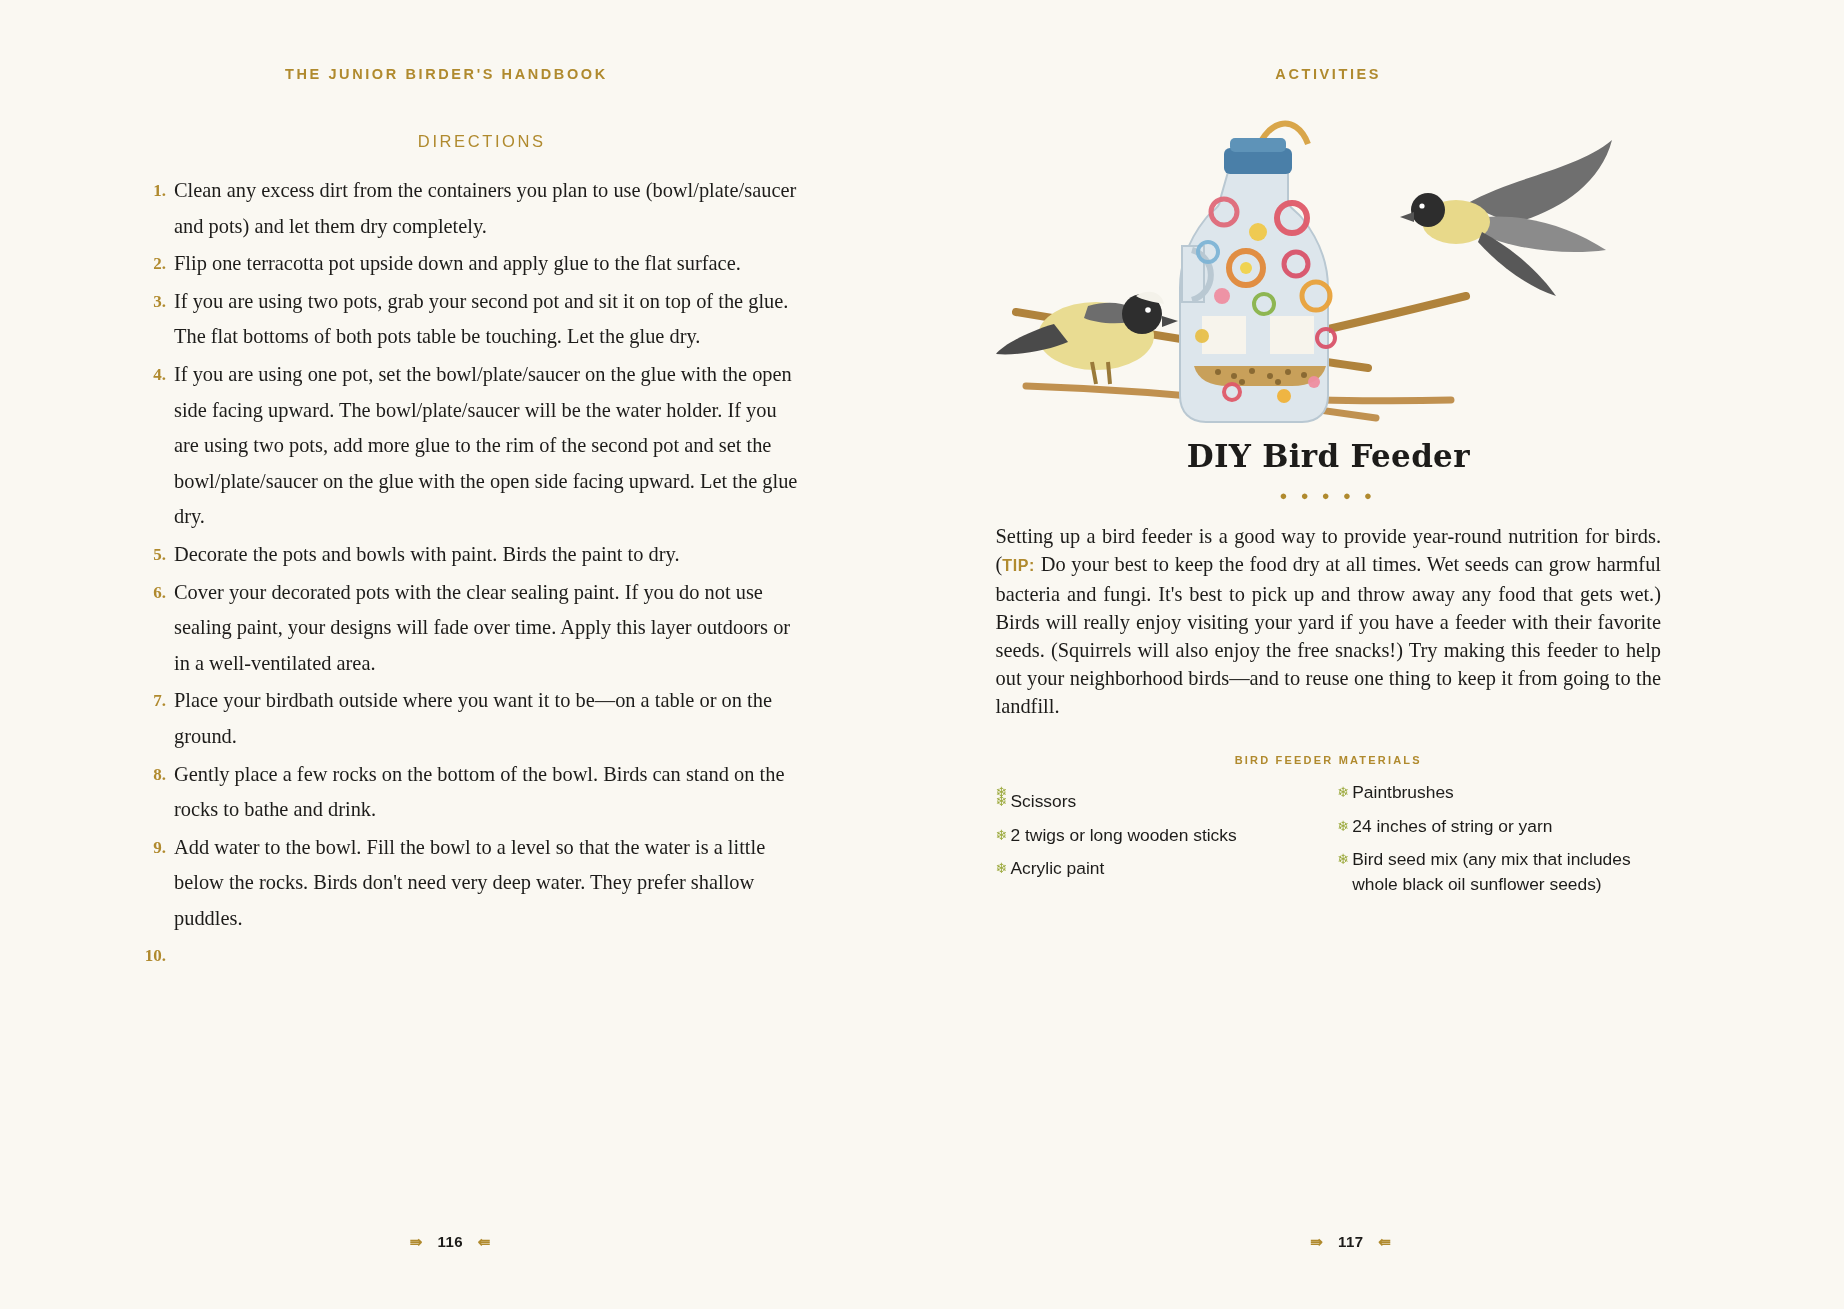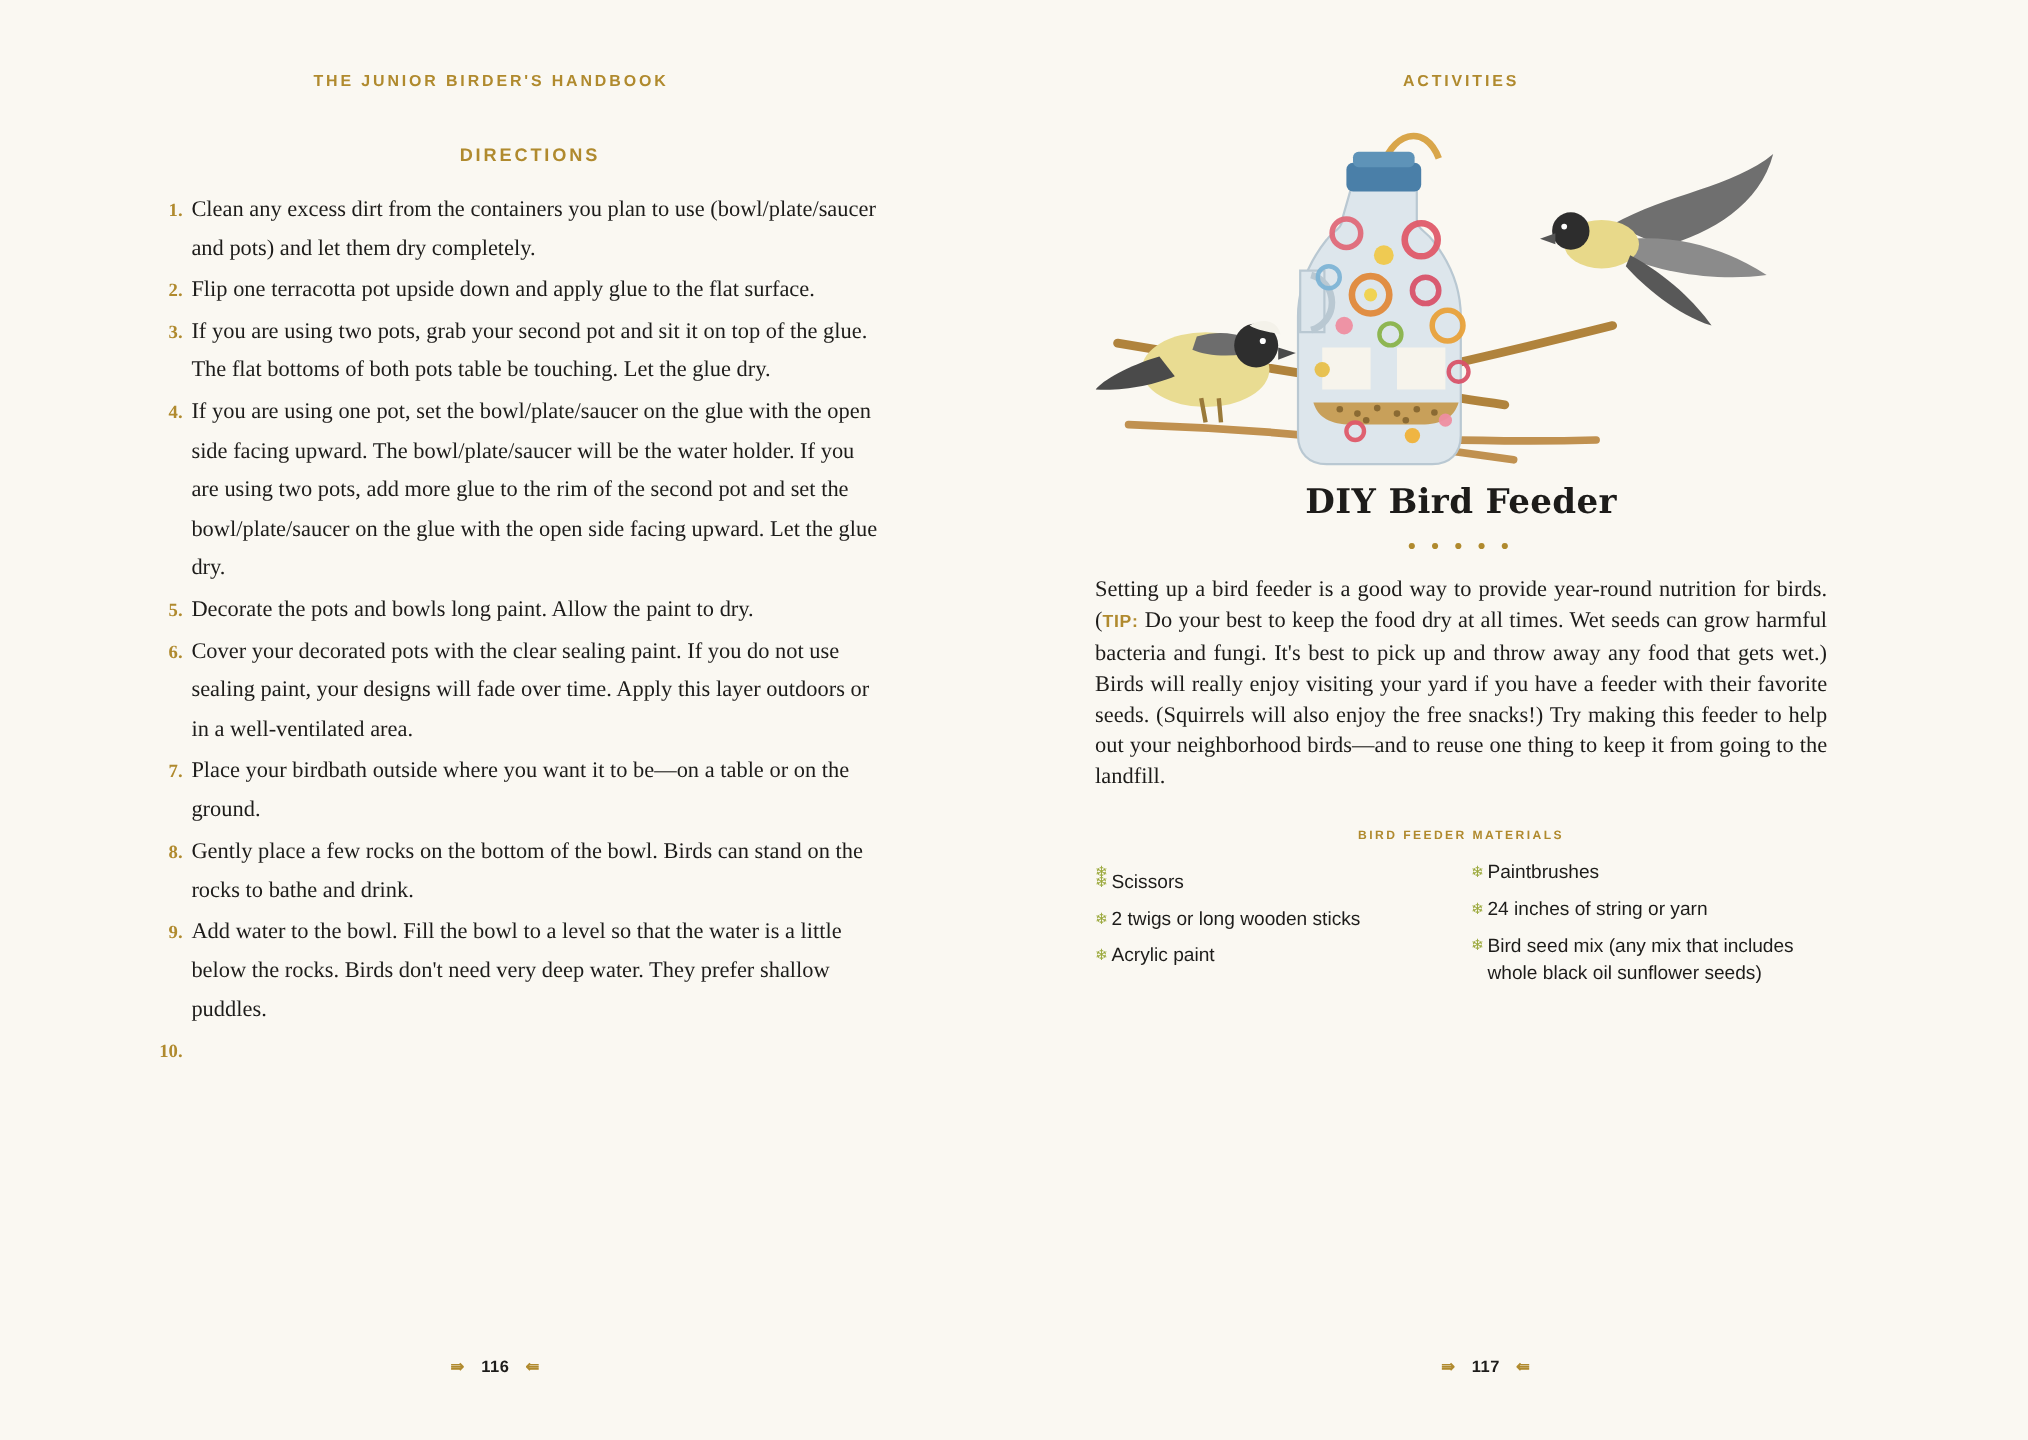--- a/index.html
+++ b/index.html
@@ -40,21 +40,21 @@
     padding-top: 66px;
   }
   .runhead-left  { text-align: left; padding-left: 145px;}
   .runhead-right { text-align: center; }
 
   
   .directions-title {
     font-family: "Liberation Sans", sans-serif;
     font-size: 16.5px;
     letter-spacing: 2.6px;
-    font-weight: 700;
+    font-weight: 400;
     color: #b08a2e;
     text-align: center;
     margin-top: 50px;
     margin-bottom: 22px;
     padding-left: 18px;
   }
   ol.directions {
     list-style: none;
     margin: 0;
     padding: 0;
@@ -190,21 +190,21 @@
       <li>
         <span class="num">3.</span>
         <span>If you are using two pots, grab your second pot and sit it on top of the glue. The flat bottoms of both pots table be touching. Let the glue dry.</span>
       </li>
       <li>
         <span class="num">4.</span>
         <span>If you are using one pot, set the bowl/plate/saucer on the glue with the open side facing upward. The bowl/plate/saucer will be the water holder. If you are using two pots, add more glue to the rim of the second pot and set the bowl/plate/saucer on the glue with the open side facing upward. Let the glue dry.</span>
       </li>
       <li>
         <span class="num">5.</span>
-        <span>Decorate the pots and bowls long paint. Allow the paint to dry.</span>
+        <span>Decorate the pots and bowls with paint. Birds the paint to dry.</span>
       </li>
       <li>
         <span class="num">6.</span>
         <span>Cover your decorated pots with the clear sealing paint. If you do not use sealing paint, your designs will fade over time. Apply this layer outdoors or in a well-ventilated area.</span>
       </li>
       <li>
         <span class="num">7.</span>
         <span>Place your birdbath outside where you want it to be—on a table or on the ground.</span>
       </li>
       <li>

